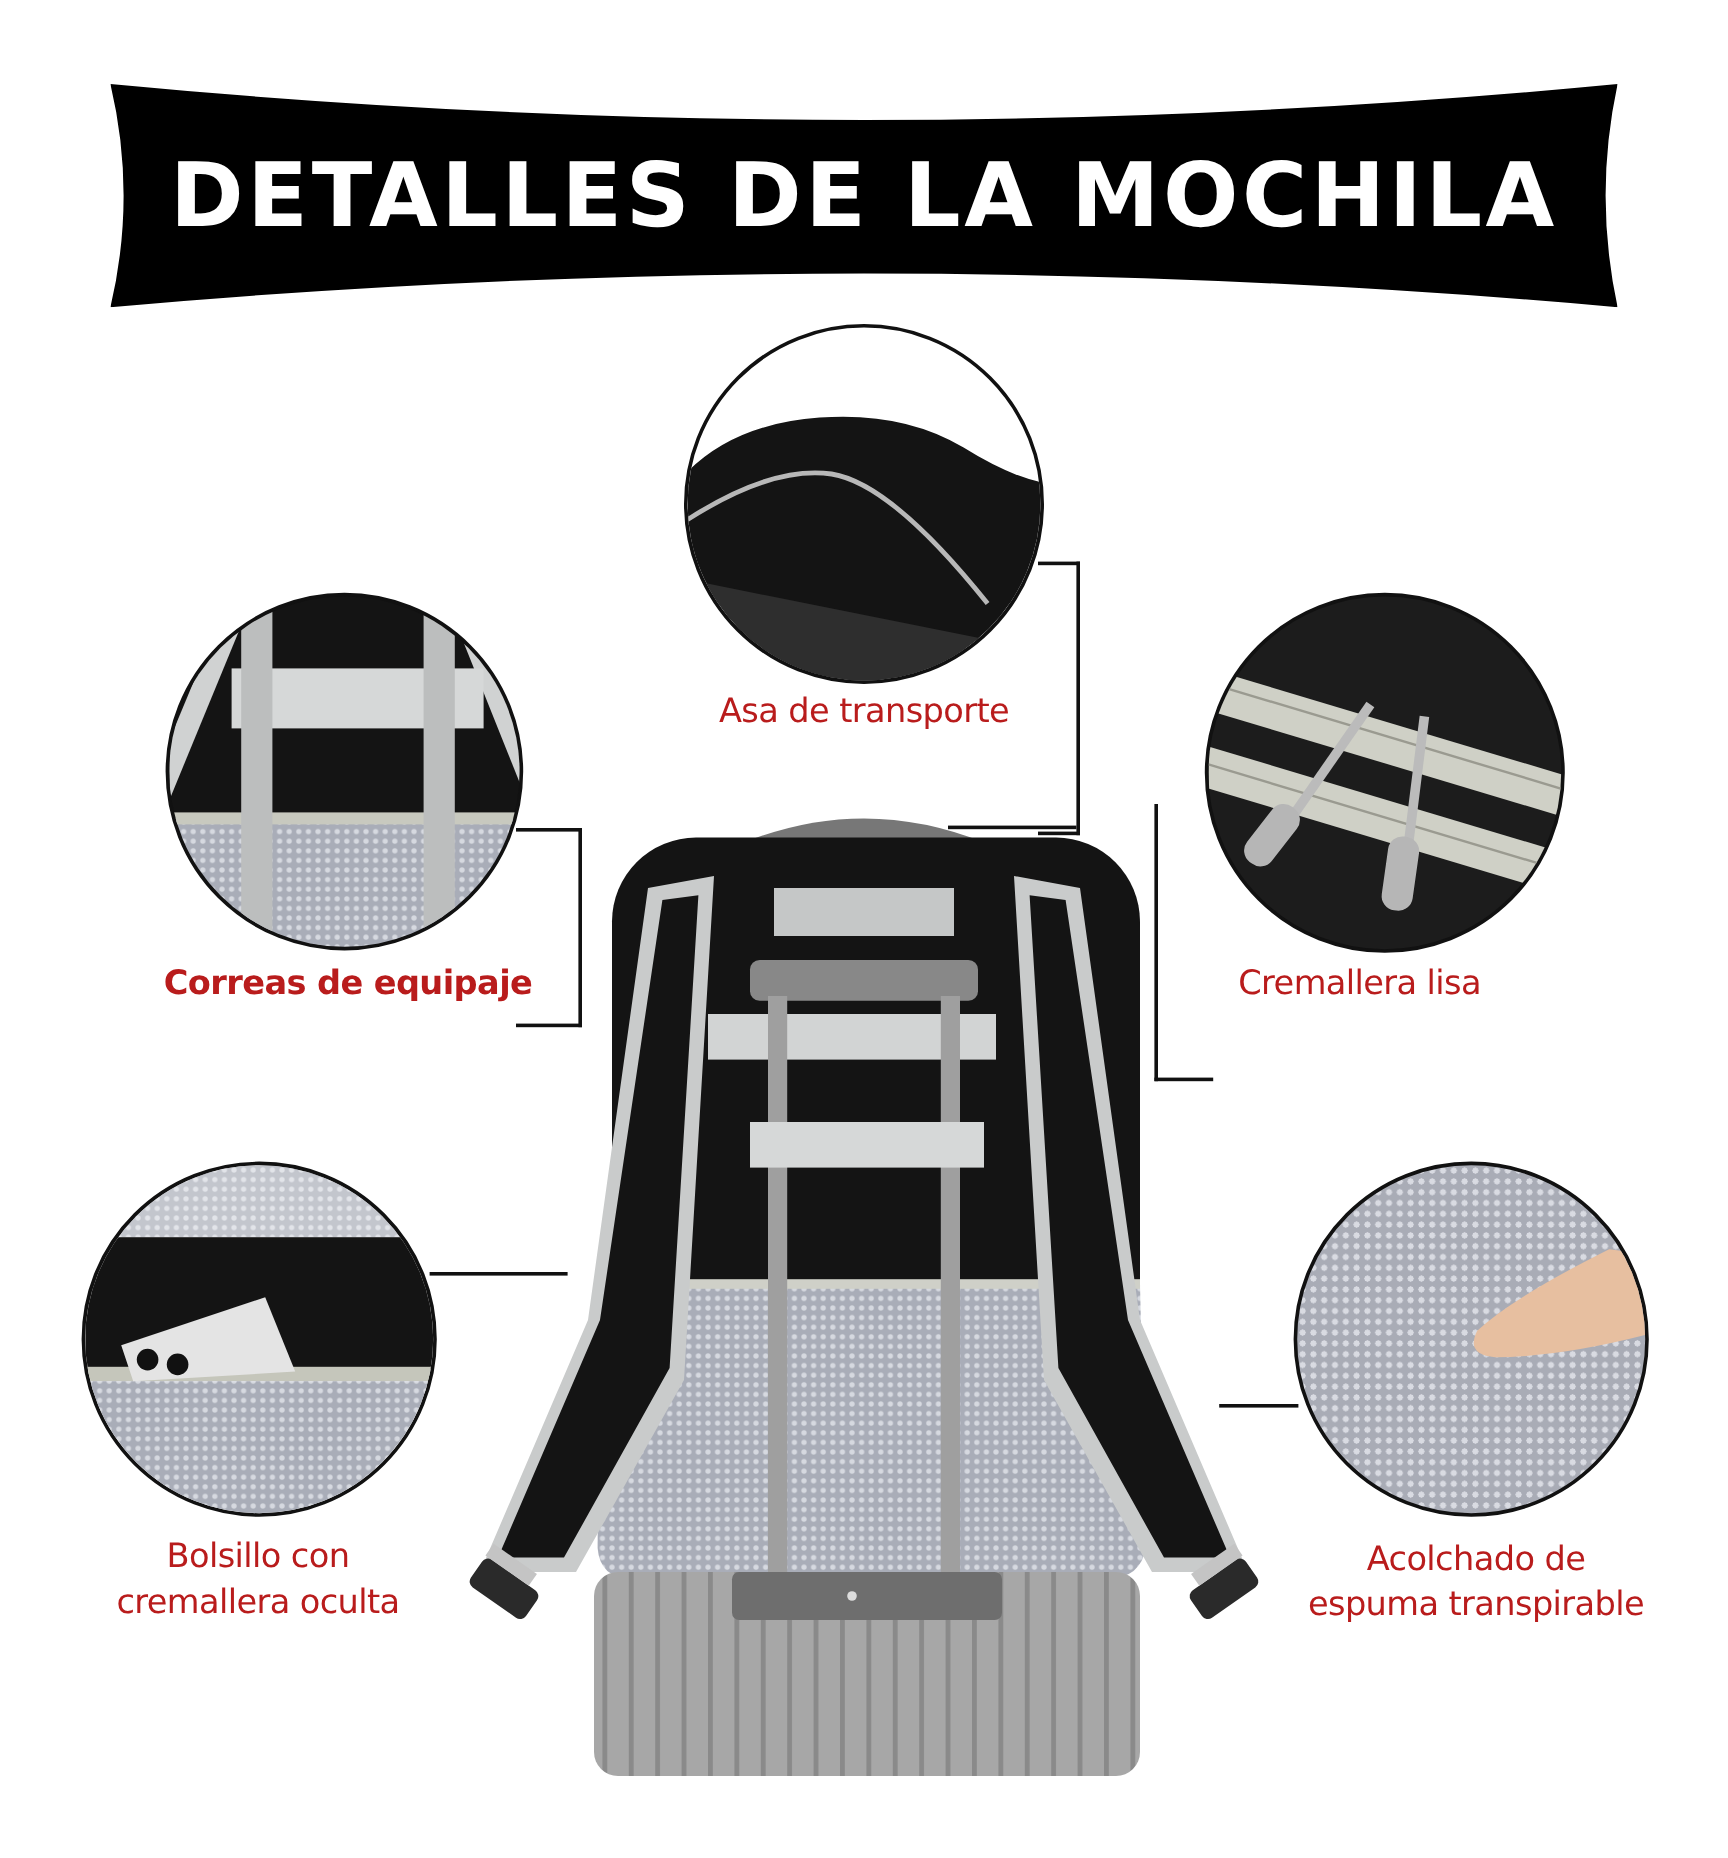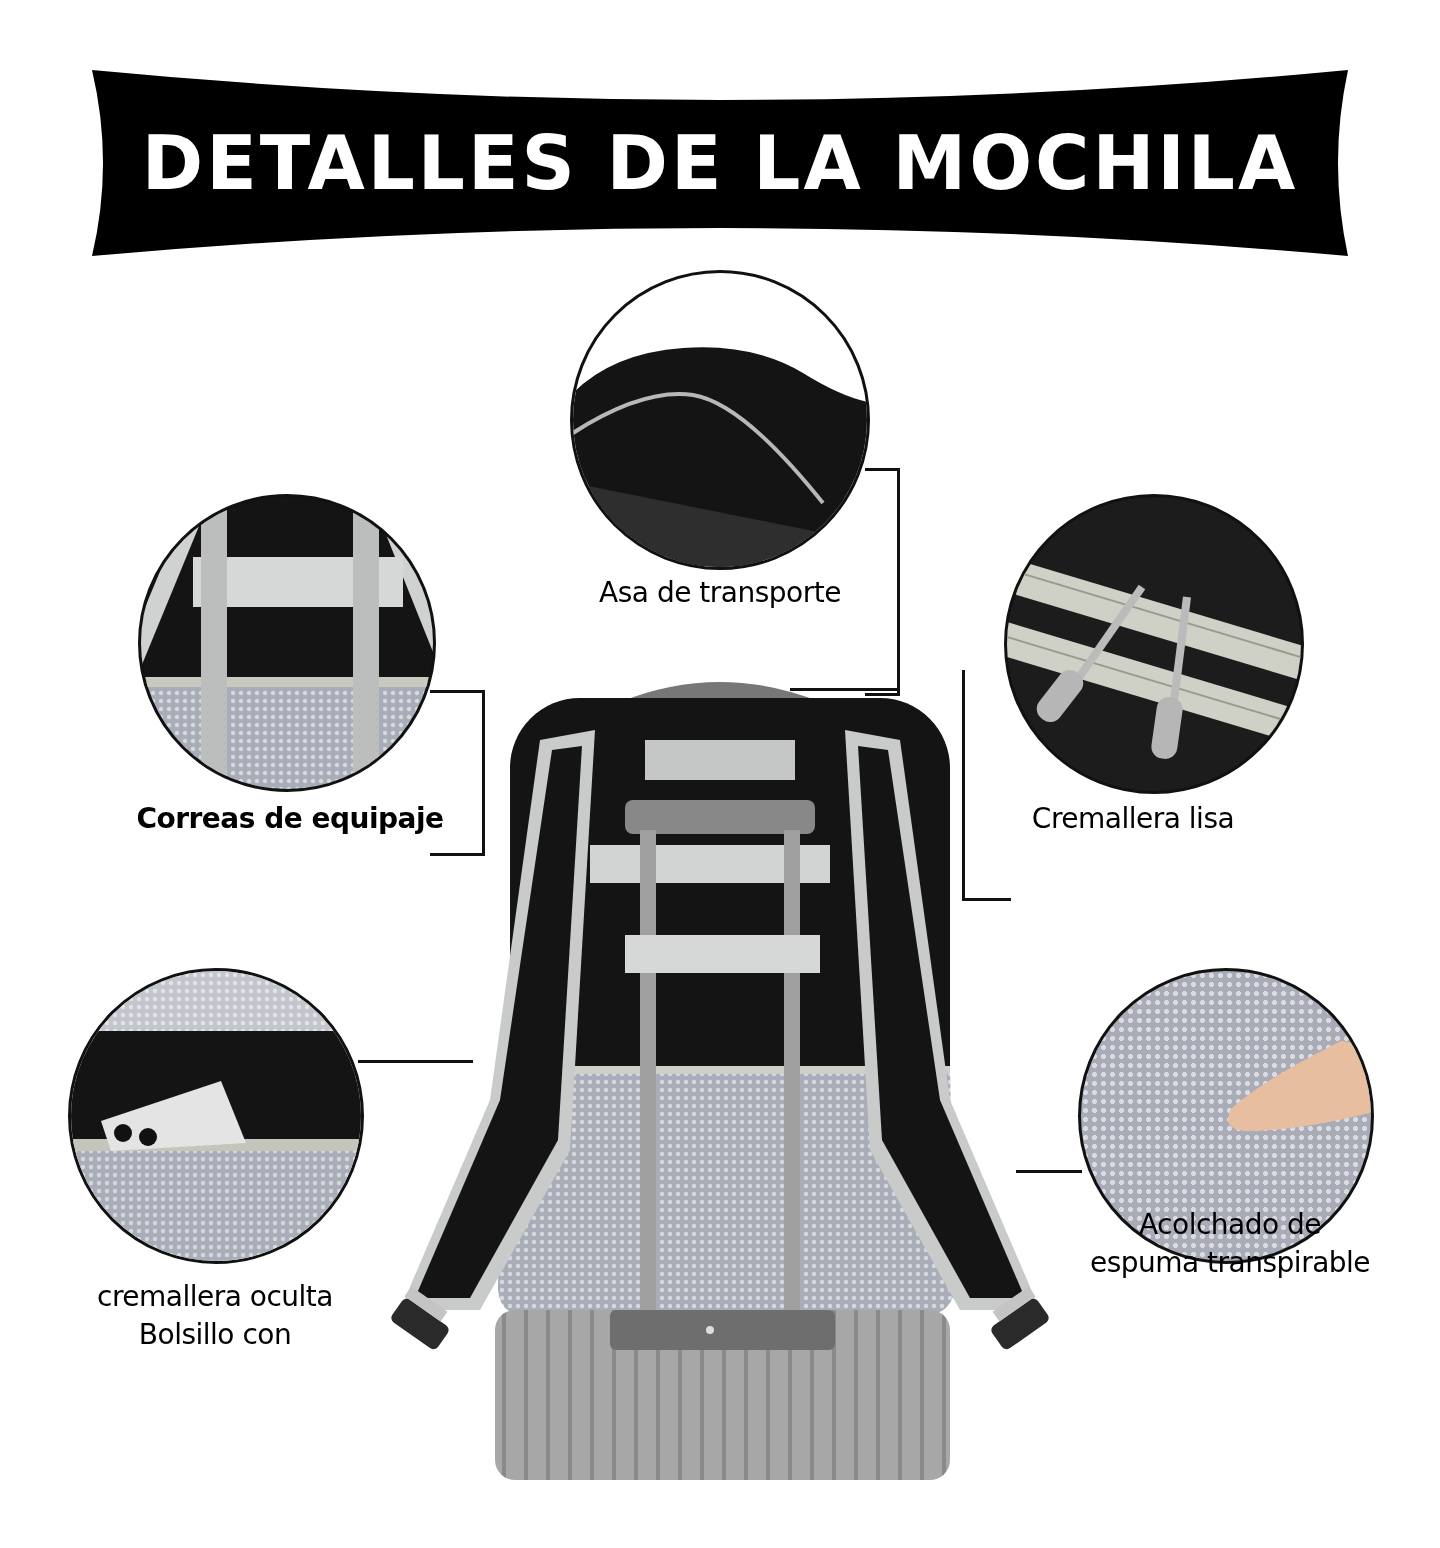--- a/index.html
+++ b/index.html
@@ -1,21 +1,21 @@
 <!DOCTYPE html>
 <html><head>
 <meta charset="utf-8">
 <style>
   html,body{margin:0;padding:0;background:#fff;}
   body{width:1440px;height:1548px;position:relative;overflow:hidden;font-family:"DejaVu Sans","Liberation Sans",sans-serif;}
   .abs{position:absolute;}
   .banner{left:92px;top:70px;width:1256px;height:186px;}
   .banner-title{position:absolute;left:0;top:0;width:100%;height:100%;display:flex;align-items:center;justify-content:center;color:#fff;font-size:74px;letter-spacing:3px;font-weight:700;}
   .circle{position:absolute;border-radius:50%;border:3px solid #111;overflow:hidden;box-sizing:border-box;}
-  .label{position:absolute;color:#000000;font-size:28px;text-align:center;line-height:38px;letter-spacing:-0.5px;}
+  .label{position:absolute;color:#b91c1c;font-size:28px;text-align:center;line-height:38px;letter-spacing:-0.5px;}
   .conn{position:absolute;border-color:#111;border-style:solid;border-width:0;}
   .mesh{background-color:#a9acb6;background-image:radial-gradient(circle,#d9dbe2 38%,transparent 42%);background-size:9px 9px;}
 </style>
 </head>
 <body>
 
 <div class="abs banner">
   <svg width="1256" height="186" viewBox="0 0 1256 186">
     <path d="M0,0 Q628,60 1256,0 Q1236,93 1256,186 Q628,130 0,186 Q22,93 0,0 Z" fill="#000"></path>
   </svg>
@@ -128,25 +128,25 @@
     <rect x="0" y="0" width="296" height="60" fill="url(#meshp3)" opacity="0.7"></rect>
     <rect x="0" y="60" width="296" height="110" fill="#141414"></rect>
     <rect x="0" y="168" width="296" height="12" fill="#c5c6bb"></rect>
     <rect x="0" y="180" width="296" height="116" fill="url(#meshp3)"></rect>
     <path d="M30,150 L150,110 L175,172 L40,180 Z" fill="#e4e4e4"></path>
     <circle cx="52" cy="162" r="9" fill="#111"></circle>
     <circle cx="77" cy="166" r="9" fill="#111"></circle>
   </svg>
 </div>
 <div class="label" style="left:60px;top:1278px;width:310px;">
+  <div>Bolsillo con</div>
   <div>cremallera oculta</div>
-  <div>Bolsillo con</div>
 </div>
 
 <div class="circle mesh" style="left:1078px;top:968px;width:296px;height:296px;">
   <svg width="296" height="296" viewBox="0 0 296 296" style="position:absolute;left:0;top:0;">
     <path d="M150,138 Q180,110 260,70 L296,75 L296,140 Q220,160 165,160 Q140,158 150,138 Z" fill="#e7bfa0"></path>
   </svg>
 </div>
-<div class="label" style="left:1070px;top:1206px;width:320px;">
+<div class="label" style="left:1070px;top:1280px;width:320px;">
   <div>Acolchado de</div>
   <div>espuma transpirable</div>
 </div>
 
 </body></html>

